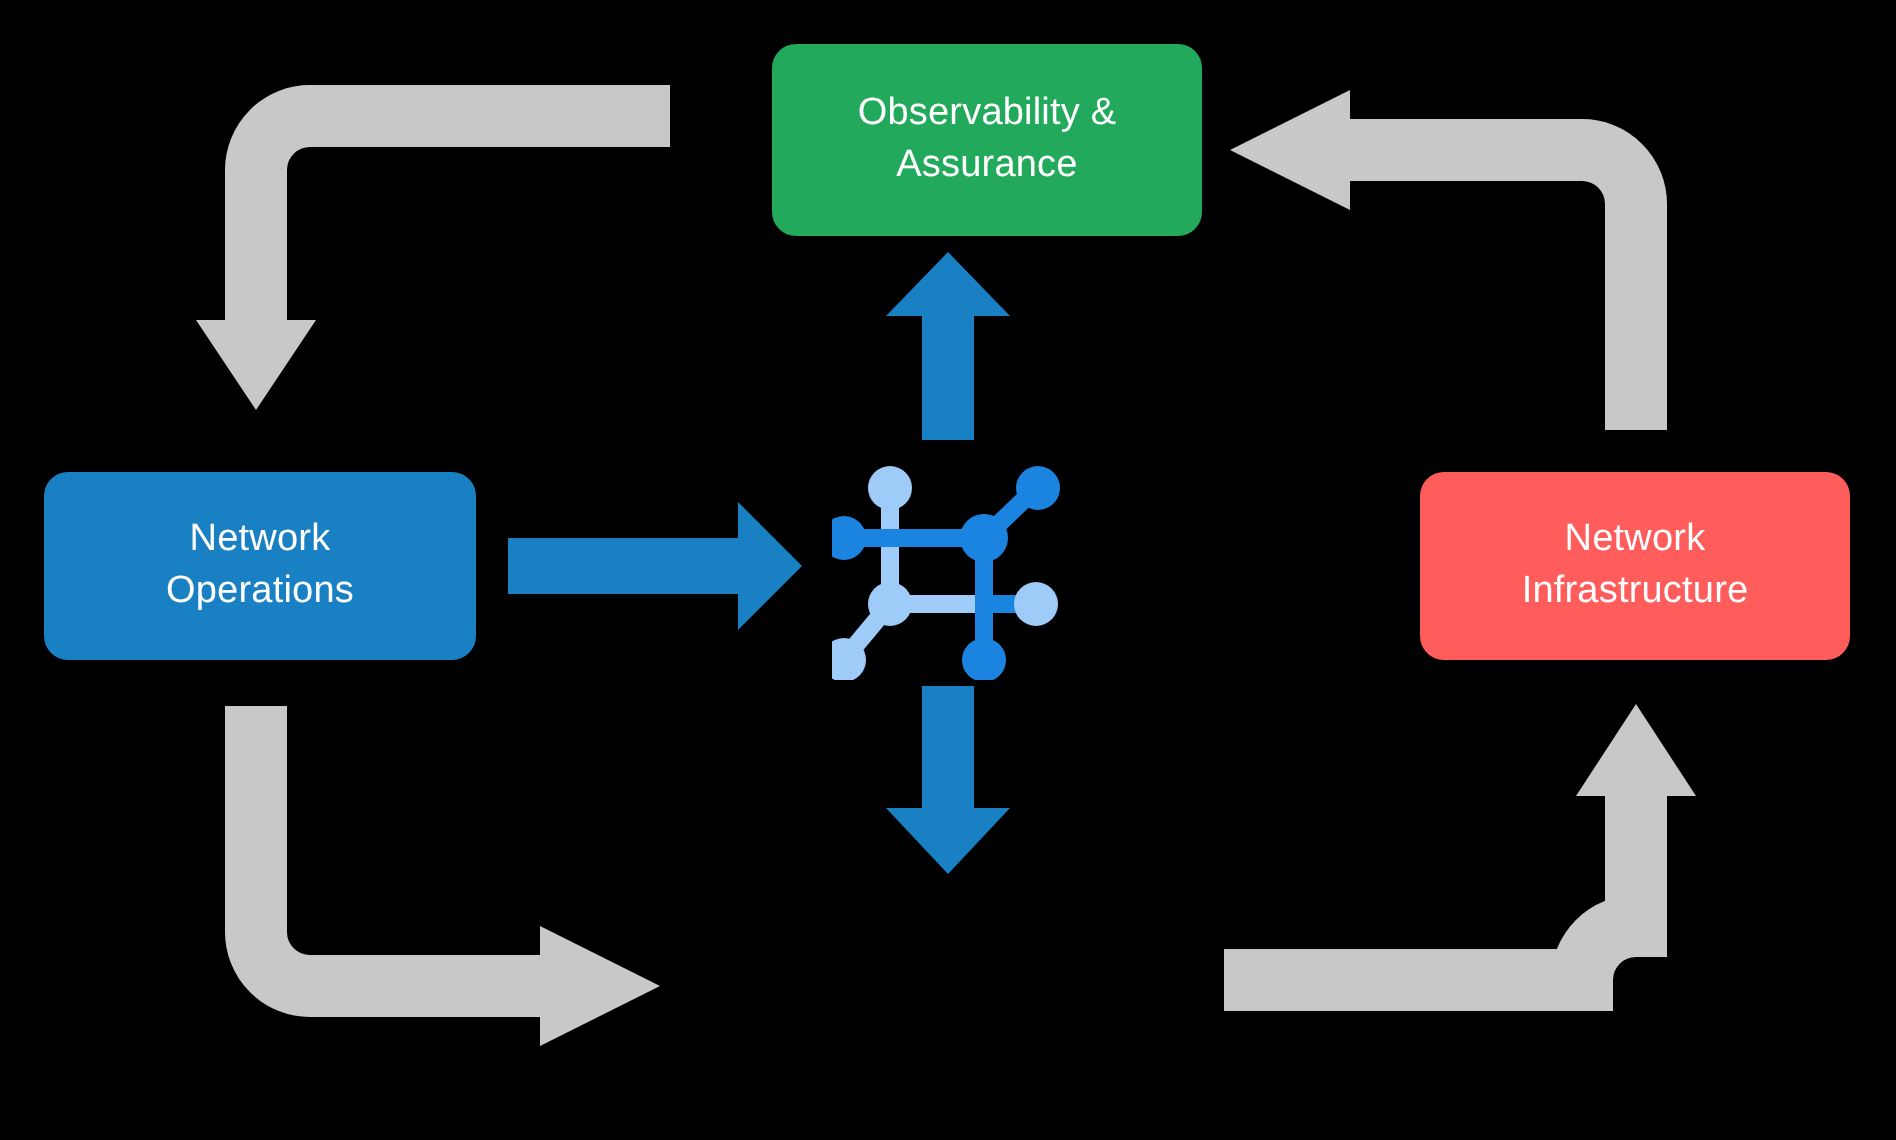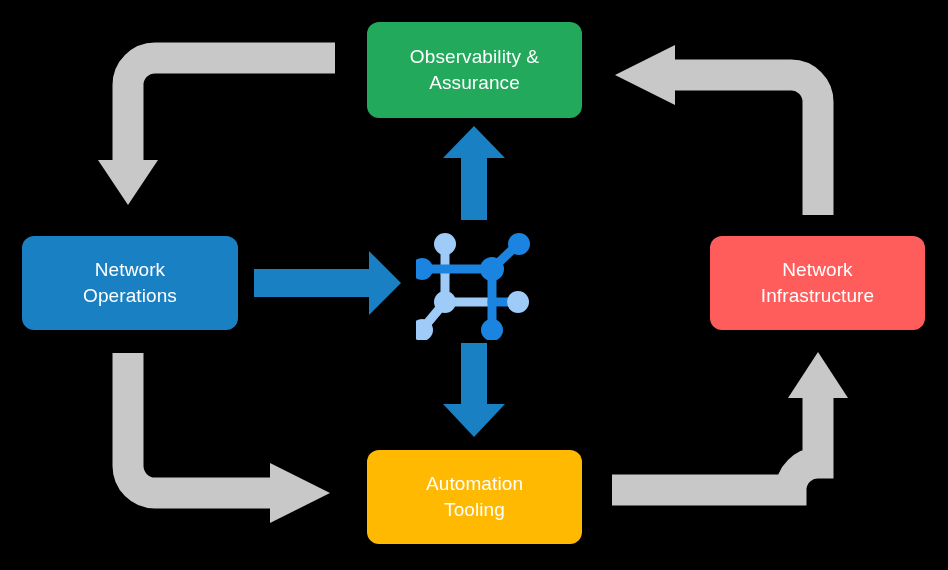--- a/index.html
+++ b/index.html
@@ -26,21 +26,21 @@
     text-align: center;
     color: #ffffff;
     font-size: 19px;
     line-height: 1.35;
     font-weight: 400;
     letter-spacing: 0.1px;
     box-sizing: border-box;
     padding: 4px 10px;
     white-space: pre-line;
   }
-  #box-observability { left: 367px; top: 22px;  width: 215px; height: 96px; }
+  #box-observability { left: 386px; top: 22px;  width: 215px; height: 96px; }
   #box-netops        { left: 22px;  top: 236px; width: 216px; height: 94px; }
   #box-netinfra      { left: 710px; top: 236px; width: 215px; height: 94px; }
   #box-automation    { left: 367px; top: 450px; width: 215px; height: 94px; }
 
   .svg-layer {
     position: absolute;
     left: 0; top: 0;
     width: 948px;
     height: 570px;
   }
@@ -125,16 +125,14 @@
 
   <div class="node-box" id="box-observability" style="background:#22a95b">Observability &amp;
 Assurance</div>
 
   <div class="node-box" id="box-netops" style="background:#1980c4">Network
 Operations</div>
 
   <div class="node-box" id="box-netinfra" style="background:#ff5c5c">Network
 Infrastructure</div>
 
-  <div class="node-box" id="box-automation" style="background:#ffb900">Automation
-Tooling</div>
 
 </div>
 
 </body></html>

